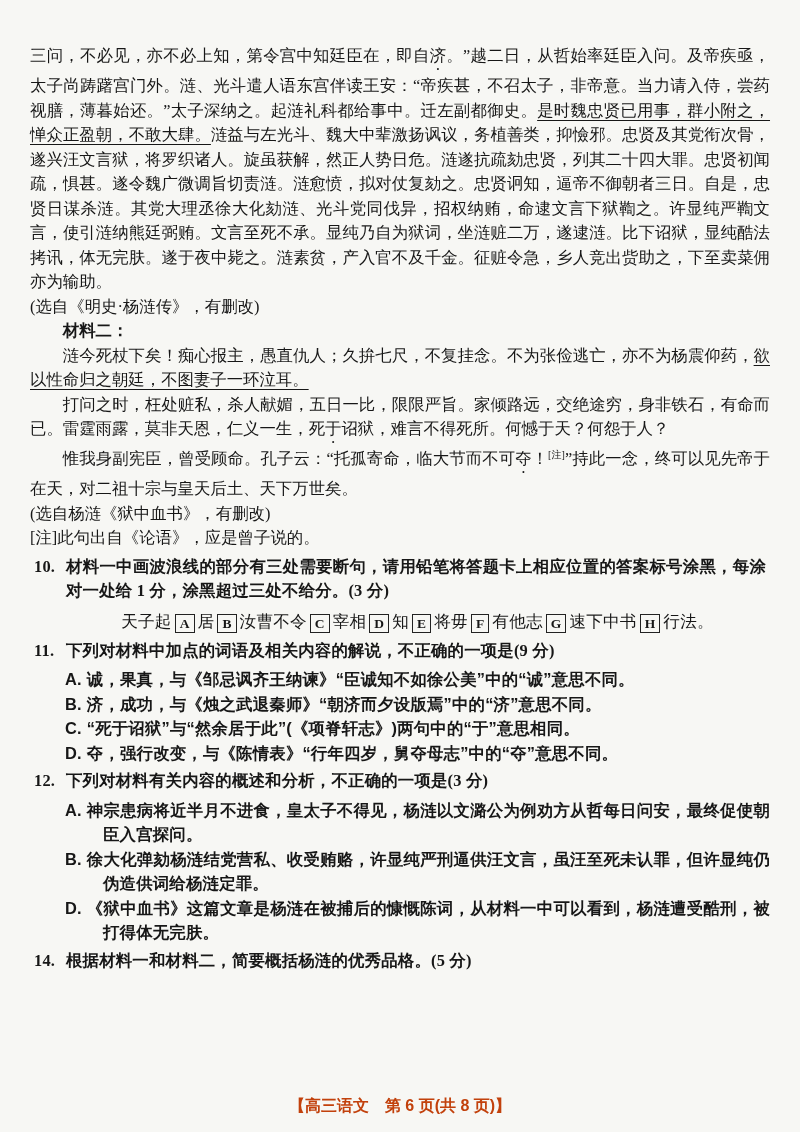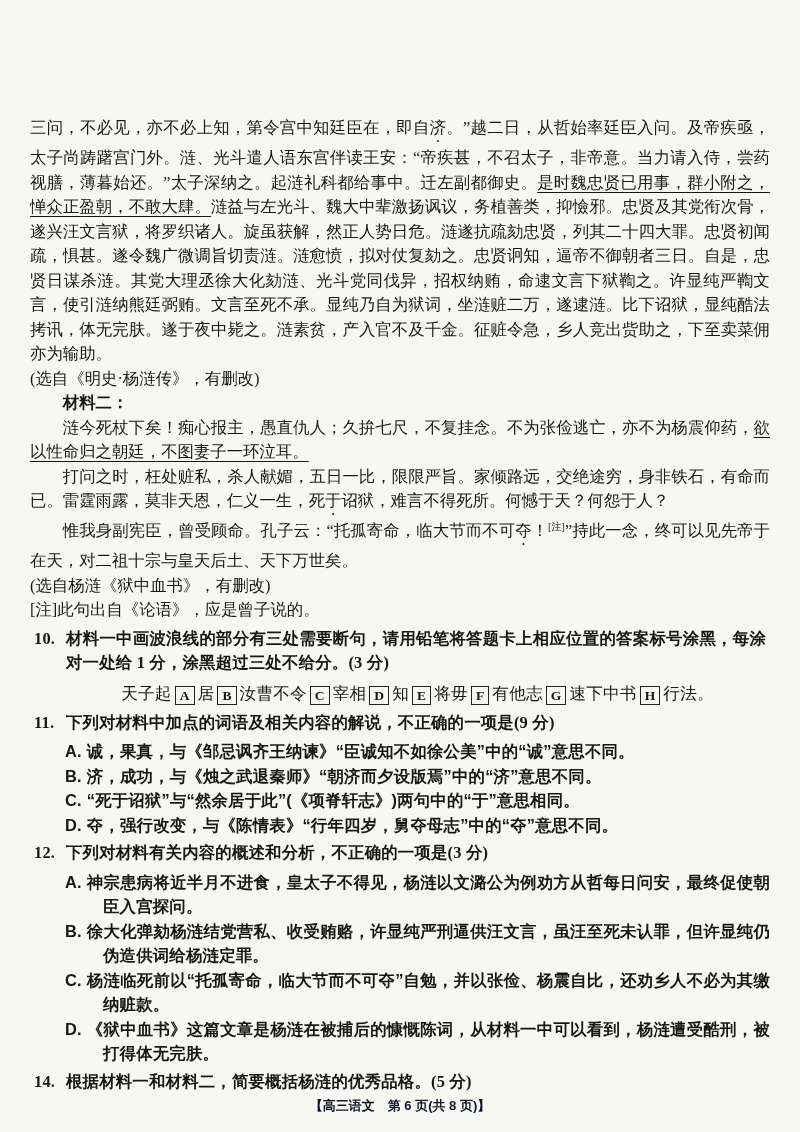--- a/index.html
+++ b/index.html
@@ -1,20 +1,20 @@
 <!DOCTYPE html>
 <html><head>
 <meta charset="utf-8">
 <style>
   html,body{margin:0;padding:0;background:#e9e9e6;}
   .page{
     width:800px;height:1132px;margin:0 auto;position:relative;
     background:#f7f7f4;
     box-sizing:border-box;
-    padding:116px 30px 0 30px;
+    padding:44px 30px 0 30px;
     color:#171717;
     font-family:"Liberation Serif","DejaVu Serif",serif;
     font-size:16.4px;line-height:24.5px;
     overflow:hidden;
   }
   .passage p{margin:0;text-align:justify;}
   .indent{text-indent:2em;}
   .citation{text-align:right;padding-right:58px;}
   .m2-heading{font-weight:bold;}
   .note-line{margin-left:33px;}
@@ -32,21 +32,21 @@
     display:inline-block;border:1.5px solid #222;background:#f7f7f4;
     line-height:16px;padding:1px 4px 0 4px;margin:0 3px;
     font-size:13.5px;font-weight:bold;vertical-align:-1px;
     font-family:"Liberation Serif",serif;
   }
   .option{margin:0 0 0 35px;padding-left:38px;text-indent:-38px;text-align:justify;}
   .option .label{margin-right:5px;}
   .q-item{margin:0 0 0 30px;text-align:justify;}
   .footer{
     position:absolute;left:0;bottom:14px;width:100%;text-align:center;
-    font-family:"Liberation Sans","DejaVu Sans",sans-serif;font-weight:bold;font-size:13px;color:#0f172a;
+    font-family:"Liberation Sans","DejaVu Sans",sans-serif;font-weight:bold;font-size:16px;color:#c2410c;
   }
 </style>
 </head>
 <body>
 
 <div class="page">
 
   <div class="passage">
     <p><span>三问，不必见，亦不必上知，第令宫中知廷臣在，即自</span><span class="dot">济</span><span>。”越二日，从哲始率廷臣入问。及帝疾亟，太子尚踌躇宫门外。涟、光斗遣人语东宫伴读王安：“帝疾甚，不召太子，非帝意。当力请入侍，尝药视膳，薄暮始还。”太子深纳之。起涟礼科都给事中。迁左副都御史。</span><span class="u">是时魏忠贤已用事，群小附之，惮众正盈朝，不敢大肆。</span><span>涟益与左光斗、魏大中辈激扬讽议，务植善类，抑憸邪。忠贤及其党衔次骨，遂兴汪文言狱，将罗织诸人。旋虽获解，然正人势日危。涟遂抗疏劾忠贤，列其二十四大罪。忠贤初闻疏，惧甚。遂令魏广微调旨切责涟。涟愈愤，拟对仗复劾之。忠贤诇知，逼帝不御朝者三日。自是，忠贤日谋杀涟。其党大理丞徐大化劾涟、光斗党同伐异，招权纳贿，命逮文言下狱鞫之。许显纯严鞫文言，使引涟纳熊廷弼贿。文言至死不承。显纯乃自为狱词，坐涟赃二万，遂逮涟。比下诏狱，显纯酷法拷讯，体无完肤。遂于夜中毙之。涟素贫，产入官不及千金。征赃令急，乡人竞出赀助之，下至卖菜佣亦为输助。</span></p>
     <p class="citation">(选自《明史·杨涟传》，有删改)</p>
@@ -70,21 +70,20 @@
       <p class="option"><span class="label">A.</span><span>诚，果真，与《邹忌讽齐王纳谏》“臣诚知不如徐公美”中的“诚”意思不同。</span></p>
       <p class="option"><span class="label">B.</span><span>济，成功，与《烛之武退秦师》“朝济而夕设版焉”中的“济”意思不同。</span></p>
       <p class="option"><span class="label">C.</span><span>“死于诏狱”与“然余居于此”(《项脊轩志》)两句中的“于”意思相同。</span></p>
       <p class="option"><span class="label">D.</span><span>夺，强行改变，与《陈情表》“行年四岁，舅夺母志”中的“夺”意思不同。</span></p>
     </div>
 
     <div>
       <p class="stem"><span class="num">12.</span><span>下列对材料有关内容的概述和分析，不正确的一项是(3 分)</span></p>
       <p class="option"><span class="label">A.</span><span>神宗患病将近半月不进食，皇太子不得见，杨涟以文潞公为例劝方从哲每日问安，最终促使朝臣入宫探问。</span></p>
       <p class="option"><span class="label">B.</span><span>徐大化弹劾杨涟结党营私、收受贿赂，许显纯严刑逼供汪文言，虽汪至死未认罪，但许显纯仍伪造供词给杨涟定罪。</span></p>
-      <p class="option"><span class="label">C.</span><span>杨涟临死前以“托孤寄命，临大节而不可夺”自勉，并以张俭、杨震自比，还劝乡人不必为其缴纳赃款。</span></p>
       <p class="option"><span class="label">D.</span><span>《狱中血书》这篇文章是杨涟在被捕后的慷慨陈词，从材料一中可以看到，杨涟遭受酷刑，被打得体无完肤。</span></p>
     </div>
 
 
     <div>
       <p class="stem"><span class="num">14.</span><span>根据材料一和材料二，简要概括杨涟的优秀品格。(5 分)</span></p>
     </div>
 
   </div>
 

